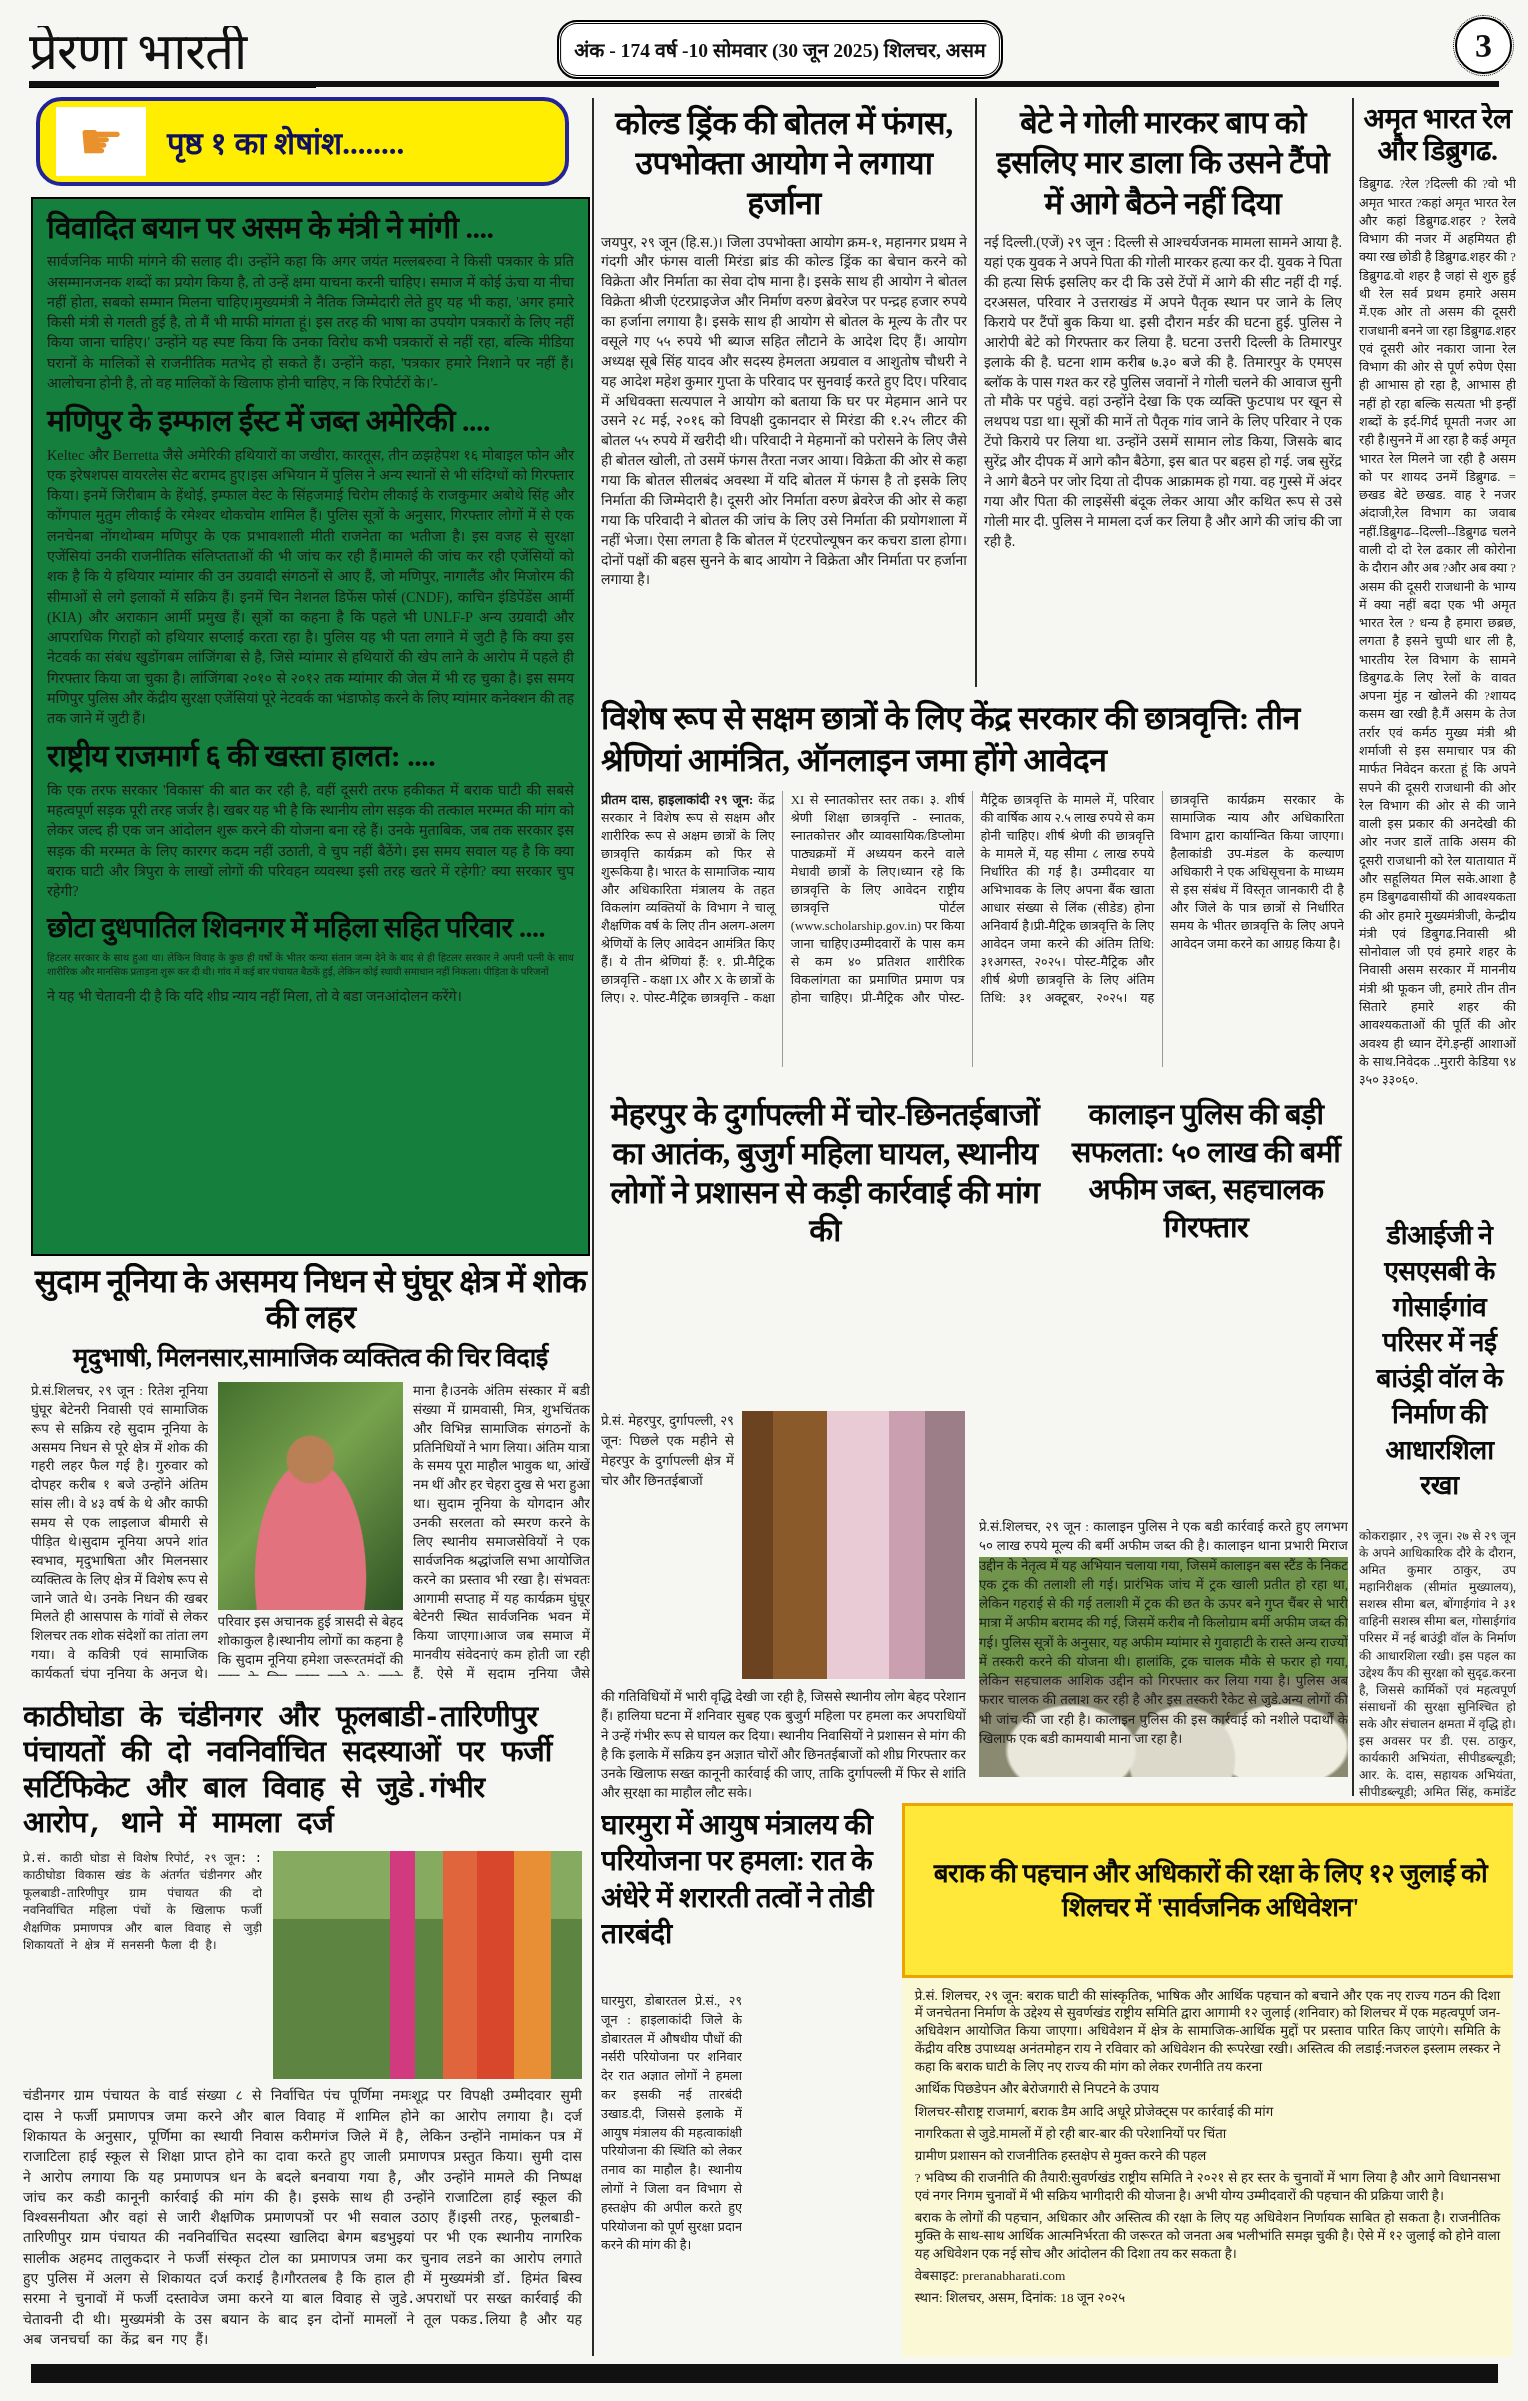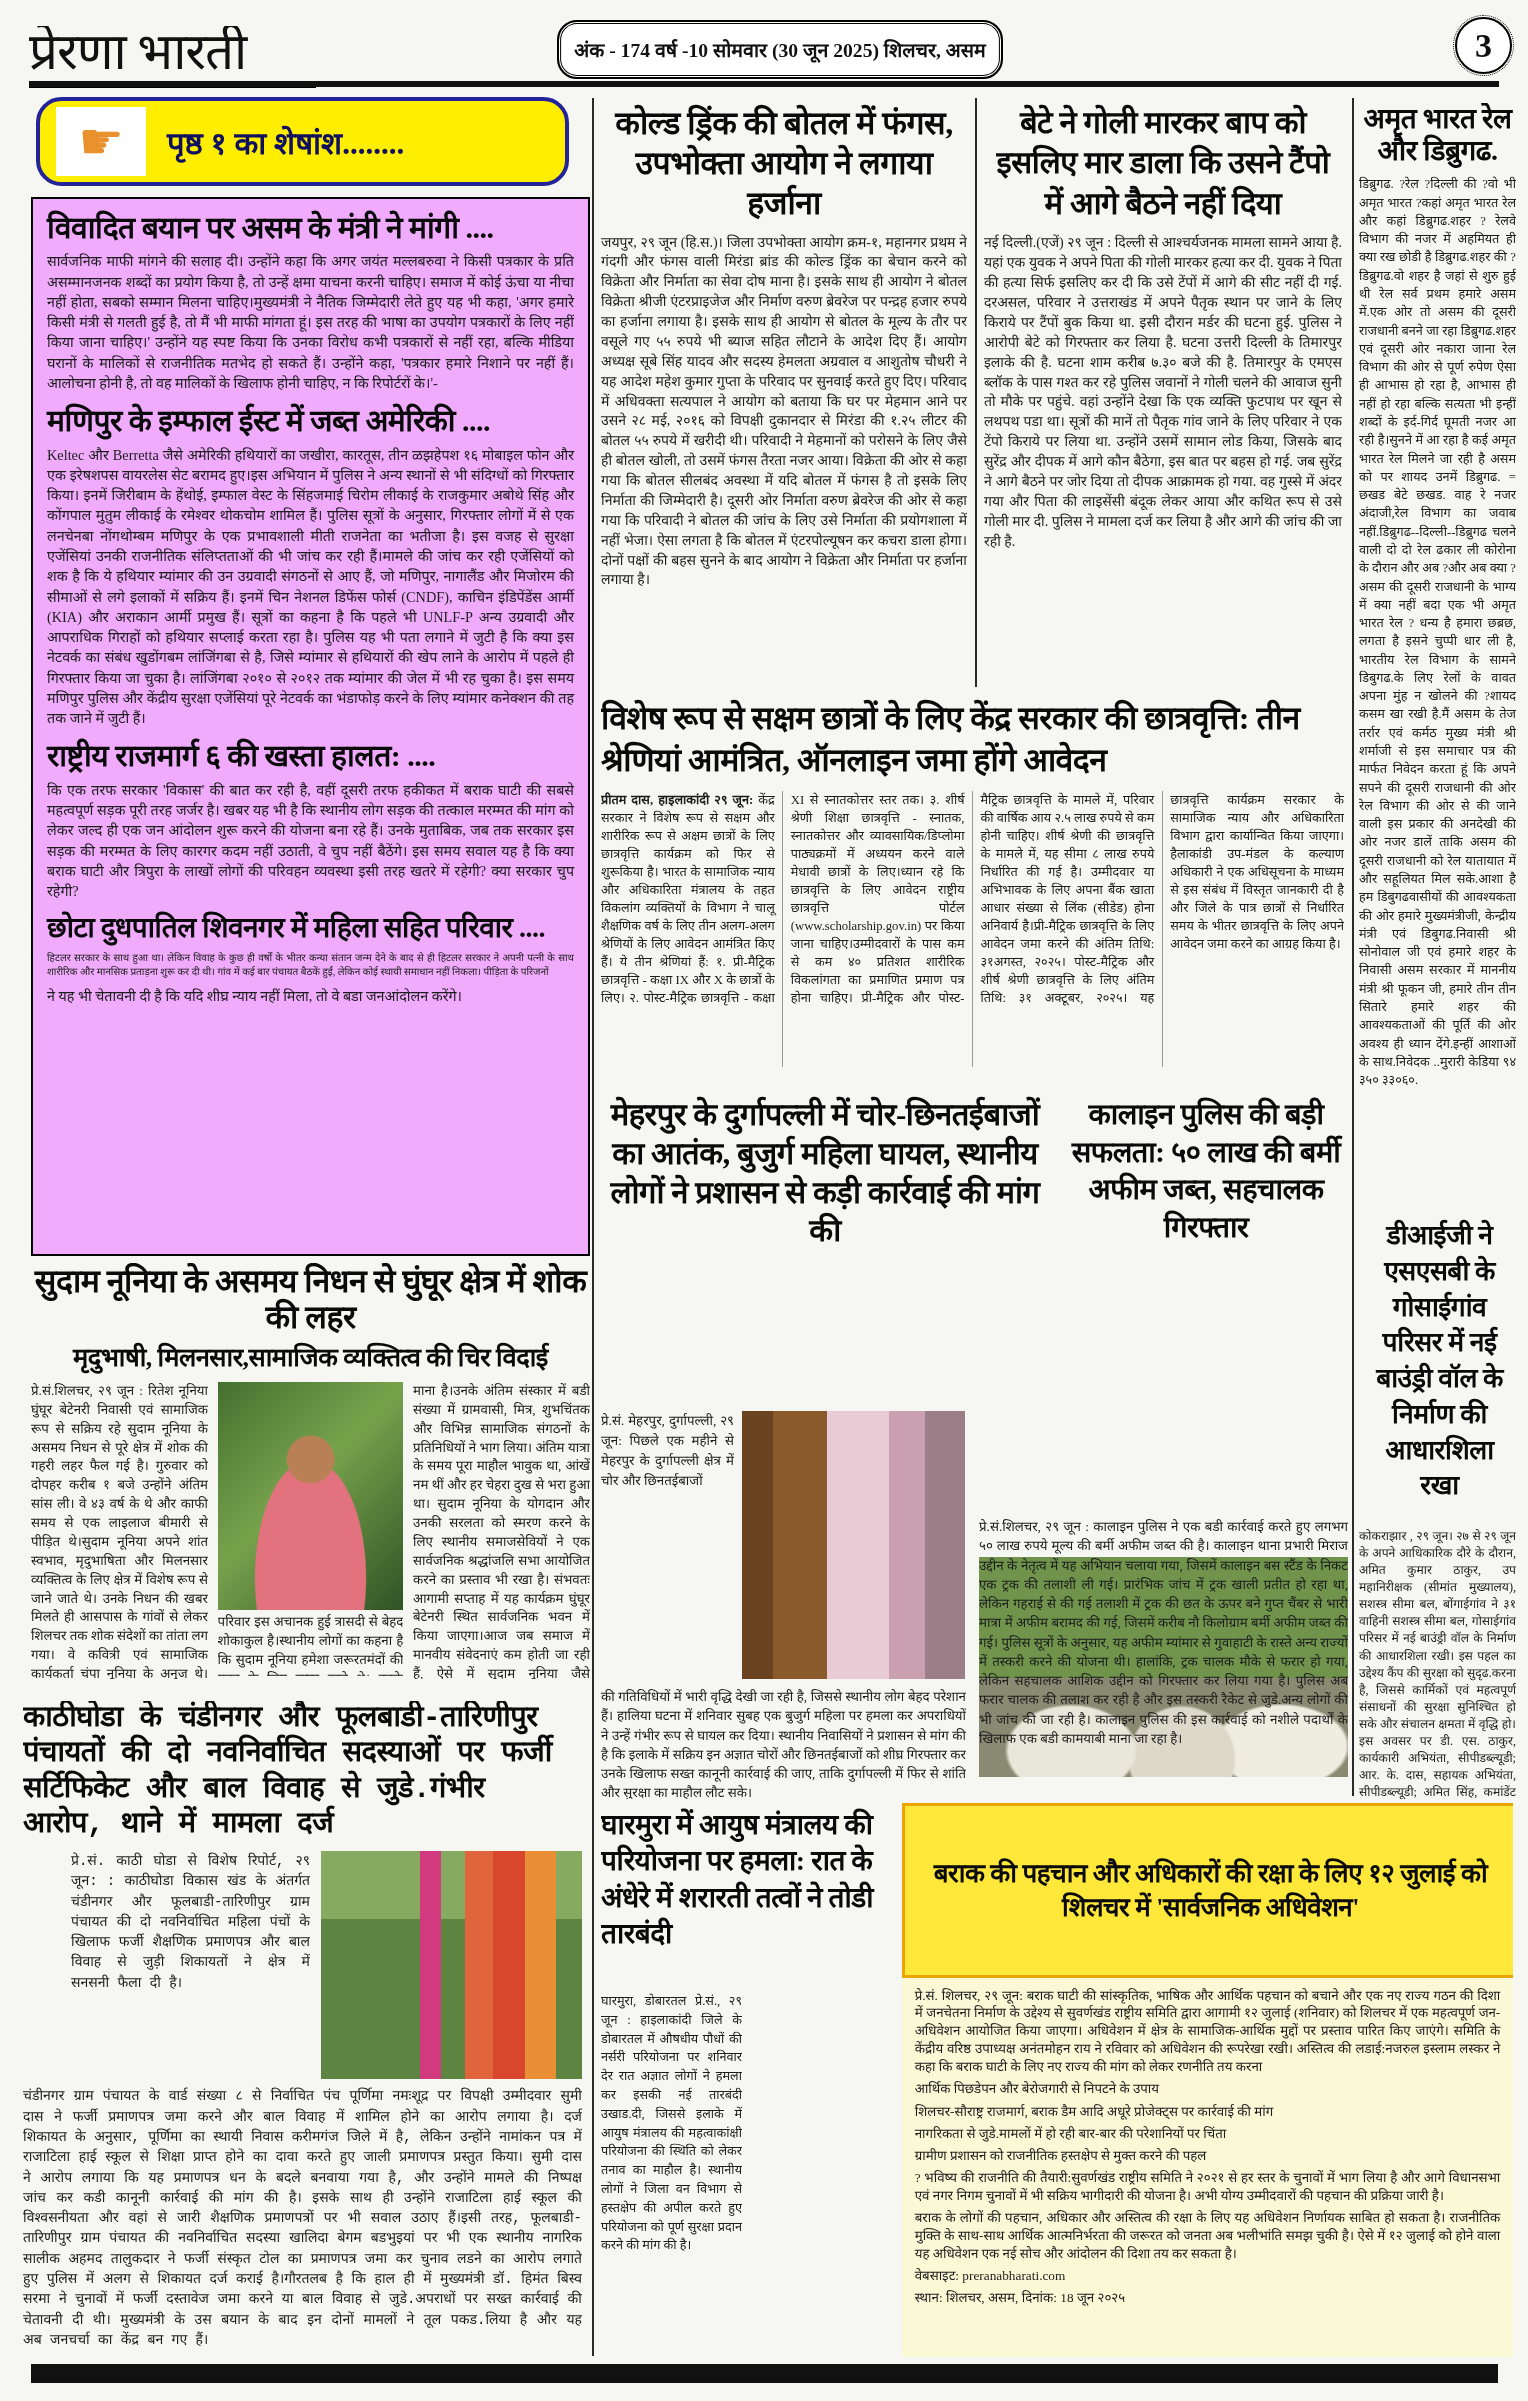--- a/index.html
+++ b/index.html
@@ -32,21 +32,21 @@
              display:flex;align-items:center;justify-content:center;
              font-weight:bold;font-size:19.6px;background:#fff;}
   .page-star{border:2.7px double #000;border-radius:50%;display:flex;align-items:center;
              justify-content:center;font-size:34px;font-weight:bold;background:#fff;
              outline:1.6px dotted #000;outline-offset:1.6px;}
   .contin{background:#ffee00;border:4.8px solid #24249a;border-radius:25.5px;
           display:flex;align-items:center;gap:21px;padding:5.3px 16px;}
   .hand-tile{background:#fff;width:90px;height:69px;display:flex;align-items:center;
              justify-content:center;font-size:51px;color:#e8912d;flex:0 0 auto;}
   .contin-label{font-size:31px;font-weight:bold;color:#101060;text-align:right;}
-  .left-box{border:2.1px solid #000;background:#f0abfc;padding:11.7px 14px;}
+  .left-box{border:2.1px solid #000;background:#15803d;padding:11.7px 14px;}
   .warn{margin-top:7.4px;font-size:14.3px;}
   .cols4{column-count:4;column-gap:16px;column-rule:0.5px solid #999;}
   .barak-wrap{background:#fbf8d6;}
   .barak-head{background:#ffe83a;border:3.2px solid #eca400;display:flex;align-items:center;
               justify-content:center;text-align:center;}
   p{margin:0 0 4.2px 0;}
 </style>
 </head>
 <body>
 
@@ -93,21 +93,21 @@
       <div class="photo ph-portrait" style="width:100%;height:228px;"></div>
       <div class="body-text" style="font-size:13.3px;line-height:1.42;height:63px;overflow:hidden;margin-top:3.2px;">परिवार इस अचानक हुई त्रासदी से बेहद शोकाकुल है।स्थानीय लोगों का कहना है कि सुदाम नूनिया हमेशा जरूरतमंदों की मदद के लिए तत्पर रहते थे। उनके व्यवहार में कभी किसी प्रकार का अभिमान नहीं देखा गया।</div>
     </div>
     <div class="body-text" style="flex:1;font-size:13.3px;line-height:1.42;height:297px;overflow:hidden;">माना है।उनके अंतिम संस्कार में बडी संख्या में ग्रामवासी, मित्र, शुभचिंतक और विभिन्न सामाजिक संगठनों के प्रतिनिधियों ने भाग लिया। अंतिम यात्रा के समय पूरा माहौल भावुक था, आंखें नम थीं और हर चेहरा दुख से भरा हुआ था। सुदाम नूनिया के योगदान और उनकी सरलता को स्मरण करने के लिए स्थानीय समाजसेवियों ने एक सार्वजनिक श्रद्धांजलि सभा आयोजित करने का प्रस्ताव भी रखा है। संभवतः आगामी सप्ताह में यह कार्यक्रम घुंघूर बेटेनरी स्थित सार्वजनिक भवन में किया जाएगा।आज जब समाज में मानवीय संवेदनाएं कम होती जा रही हैं, ऐसे में सुदाम नूनिया जैसे संवेदनशील और जिम्मेदार व्यक्ति का चले जाना समाज के लिए एक बडी क्षति है। उनकी कमी लंबे समय तक लोगों को खलेगी।</div>
   </div>
 </div>
 
 <div class="abs" style="left:23px;top:1701px;width:559px;height:658px;font-family:Liberation Mono, monospace;">
   <div class="hl" style="font-size:29px;line-height:1.22;">काठीघोडा के चंडीनगर और फूलबाडी-तारिणीपुर पंचायतों की दो नवनिर्वाचित सदस्याओं पर फर्जी सर्टिफिकेट और बाल विवाह से जुडे.गंभीर आरोप, थाने में मामला दर्ज</div>
   <div style="display:flex;gap:10.6px;margin-top:8.5px;">
-    <div class="body-text" style="width:239px;font-size:14px;line-height:1.45;height:228px;overflow:hidden;margin-left:48px;">प्रे.सं. काठी घोडा से विशेष रिपोर्ट, २९ जून: : काठीघोडा विकास खंड के अंतर्गत चंडीनगर और फूलबाडी-तारिणीपुर ग्राम पंचायत की दो नवनिर्वाचित महिला पंचों के खिलाफ फर्जी शैक्षणिक प्रमाणपत्र और बाल विवाह से जुड़ी शिकायतों ने क्षेत्र में सनसनी फैला दी है।</div>
+    <div class="body-text" style="width:239px;font-size:12px;line-height:1.45;height:228px;overflow:hidden;">प्रे.सं. काठी घोडा से विशेष रिपोर्ट, २९ जून: : काठीघोडा विकास खंड के अंतर्गत चंडीनगर और फूलबाडी-तारिणीपुर ग्राम पंचायत की दो नवनिर्वाचित महिला पंचों के खिलाफ फर्जी शैक्षणिक प्रमाणपत्र और बाल विवाह से जुड़ी शिकायतों ने क्षेत्र में सनसनी फैला दी है।</div>
     <div class="photo ph-group" style="flex:1;height:228px;"></div>
   </div>
   <div class="body-text" style="font-size:14px;line-height:1.45;margin-top:7.4px;height:276px;overflow:hidden;">चंडीनगर ग्राम पंचायत के वार्ड संख्या ८ से निर्वाचित पंच पूर्णिमा नमःशूद्र पर विपक्षी उम्मीदवार सुमी दास ने फर्जी प्रमाणपत्र जमा करने और बाल विवाह में शामिल होने का आरोप लगाया है। दर्ज शिकायत के अनुसार, पूर्णिमा का स्थायी निवास करीमगंज जिले में है, लेकिन उन्होंने नामांकन पत्र में राजाटिला हाई स्कूल से शिक्षा प्राप्त होने का दावा करते हुए जाली प्रमाणपत्र प्रस्तुत किया। सुमी दास ने आरोप लगाया कि यह प्रमाणपत्र धन के बदले बनवाया गया है, और उन्होंने मामले की निष्पक्ष जांच कर कडी कानूनी कार्रवाई की मांग की है। इसके साथ ही उन्होंने राजाटिला हाई स्कूल की विश्वसनीयता और वहां से जारी शैक्षणिक प्रमाणपत्रों पर भी सवाल उठाए हैं।इसी तरह, फूलबाडी-तारिणीपुर ग्राम पंचायत की नवनिर्वाचित सदस्या खालिदा बेगम बडभुइयां पर भी एक स्थानीय नागरिक सालीक अहमद तालुकदार ने फर्जी संस्कृत टोल का प्रमाणपत्र जमा कर चुनाव लडने का आरोप लगाते हुए पुलिस में अलग से शिकायत दर्ज कराई है।गौरतलब है कि हाल ही में मुख्यमंत्री डॉ. हिमंत बिस्व सरमा ने चुनावों में फर्जी दस्तावेज जमा करने या बाल विवाह से जुडे.अपराधों पर सख्त कार्रवाई की चेतावनी दी थी। मुख्यमंत्री के उस बयान के बाद इन दोनों मामलों ने तूल पकड.लिया है और यह अब जनचर्चा का केंद्र बन गए हैं।</div>
 </div>
 
 <div class="abs" style="left:601px;top:103px;width:366px;height:584px;">
   <div class="hl center" style="font-size:32px;line-height:1.25;">कोल्ड ड्रिंक की बोतल में फंगस, उपभोक्ता आयोग ने लगाया हर्जाना</div>
   <div class="body-text" style="font-size:14px;line-height:1.42;margin-top:9.6px;height:440px;overflow:hidden;">जयपुर, २९ जून (हि.स.)। जिला उपभोक्ता आयोग क्रम-१, महानगर प्रथम ने गंदगी और फंगस वाली मिरंडा ब्रांड की कोल्ड ड्रिंक का बेचान करने को विक्रेता और निर्माता का सेवा दोष माना है। इसके साथ ही आयोग ने बोतल विक्रेता श्रीजी एंटरप्राइजेज और निर्माण वरुण ब्रेवरेज पर पन्द्रह हजार रुपये का हर्जाना लगाया है। इसके साथ ही आयोग से बोतल के मूल्य के तौर पर वसूले गए ५५ रुपये भी ब्याज सहित लौटाने के आदेश दिए हैं। आयोग अध्यक्ष सूबे सिंह यादव और सदस्य हेमलता अग्रवाल व आशुतोष चौधरी ने यह आदेश महेश कुमार गुप्ता के परिवाद पर सुनवाई करते हुए दिए। परिवाद में अधिवक्ता सत्यपाल ने आयोग को बताया कि घर पर मेहमान आने पर उसने २८ मई, २०१६ को विपक्षी दुकानदार से मिरंडा की १.२५ लीटर की बोतल ५५ रुपये में खरीदी थी। परिवादी ने मेहमानों को परोसने के लिए जैसे ही बोतल खोली, तो उसमें फंगस तैरता नजर आया। विक्रेता की ओर से कहा गया कि बोतल सीलबंद अवस्था में यदि बोतल में फंगस है तो इसके लिए निर्माता की जिम्मेदारी है। दूसरी ओर निर्माता वरुण ब्रेवरेज की ओर से कहा गया कि परिवादी ने बोतल की जांच के लिए उसे निर्माता की प्रयोगशाला में नहीं भेजा। ऐसा लगता है कि बोतल में एंटरपोल्यूषन कर कचरा डाला होगा। दोनों पक्षों की बहस सुनने के बाद आयोग ने विक्रेता और निर्माता पर हर्जाना लगाया है।</div>
 </div>
 

